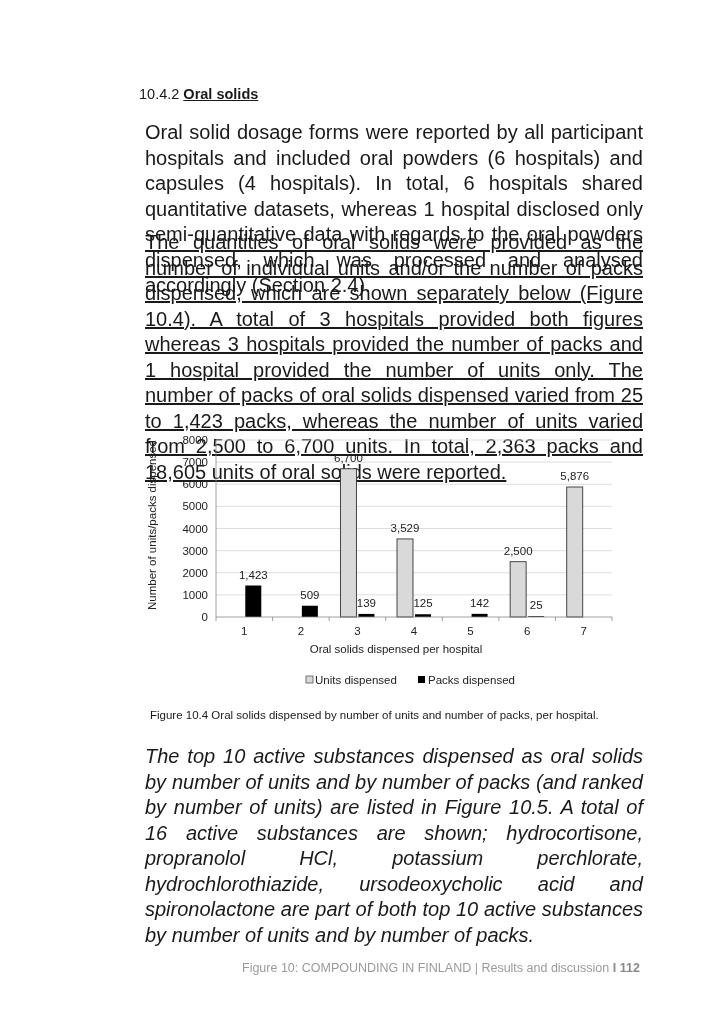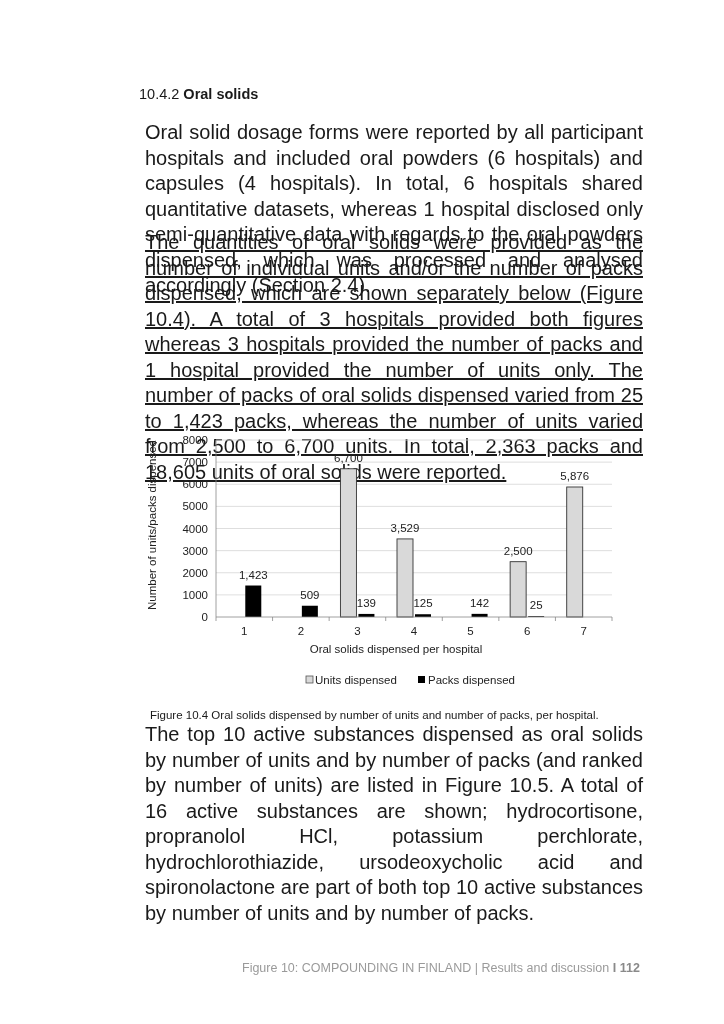--- a/index.html
+++ b/index.html
@@ -1,24 +1,24 @@
 <!DOCTYPE html>
 <html><head>
 <meta charset="utf-8">
 <style>
   html, body { margin: 0; padding: 0; background: #ffffff; }
   body { width: 724px; height: 1024px; position: relative; overflow: hidden;
          font-family: "Liberation Sans", sans-serif; color: #1a1a1a; }
   .heading { position: absolute; left: 139px; top: 86px; font-size: 14.5px; }
-  .heading b { font-weight: bold; }
+  .heading b { font-weight: bold; text-decoration: underline; }
   .para { position: absolute; left: 139px; width: 498px; font-size: 20px;
           line-height: 25.5px; text-align: justify; margin: 6px; }
   #p1 { top: 114px; }
   #p2 { top: 224px; text-decoration: underline; }
-  #p3 { top: 716px; }
+  #p3 { top: 738px; font-style: italic; }
   #chart { position: absolute; left: 140px; top: 430px; width: 490px; height: 270px; }
   .caption { position: absolute; left: 150px; top: 709px; font-size: 11.5px; }
   .footer { position: absolute; left: 242px; top: 961px; font-size: 12.5px; color: #9a9a9a; }
   .footer b { color: #8a8a8a; font-weight: bold; }
   svg text { font-family: "Liberation Sans", sans-serif; fill: #222; }
 </style>
 </head>
 <body>
 
 <div class="heading">

